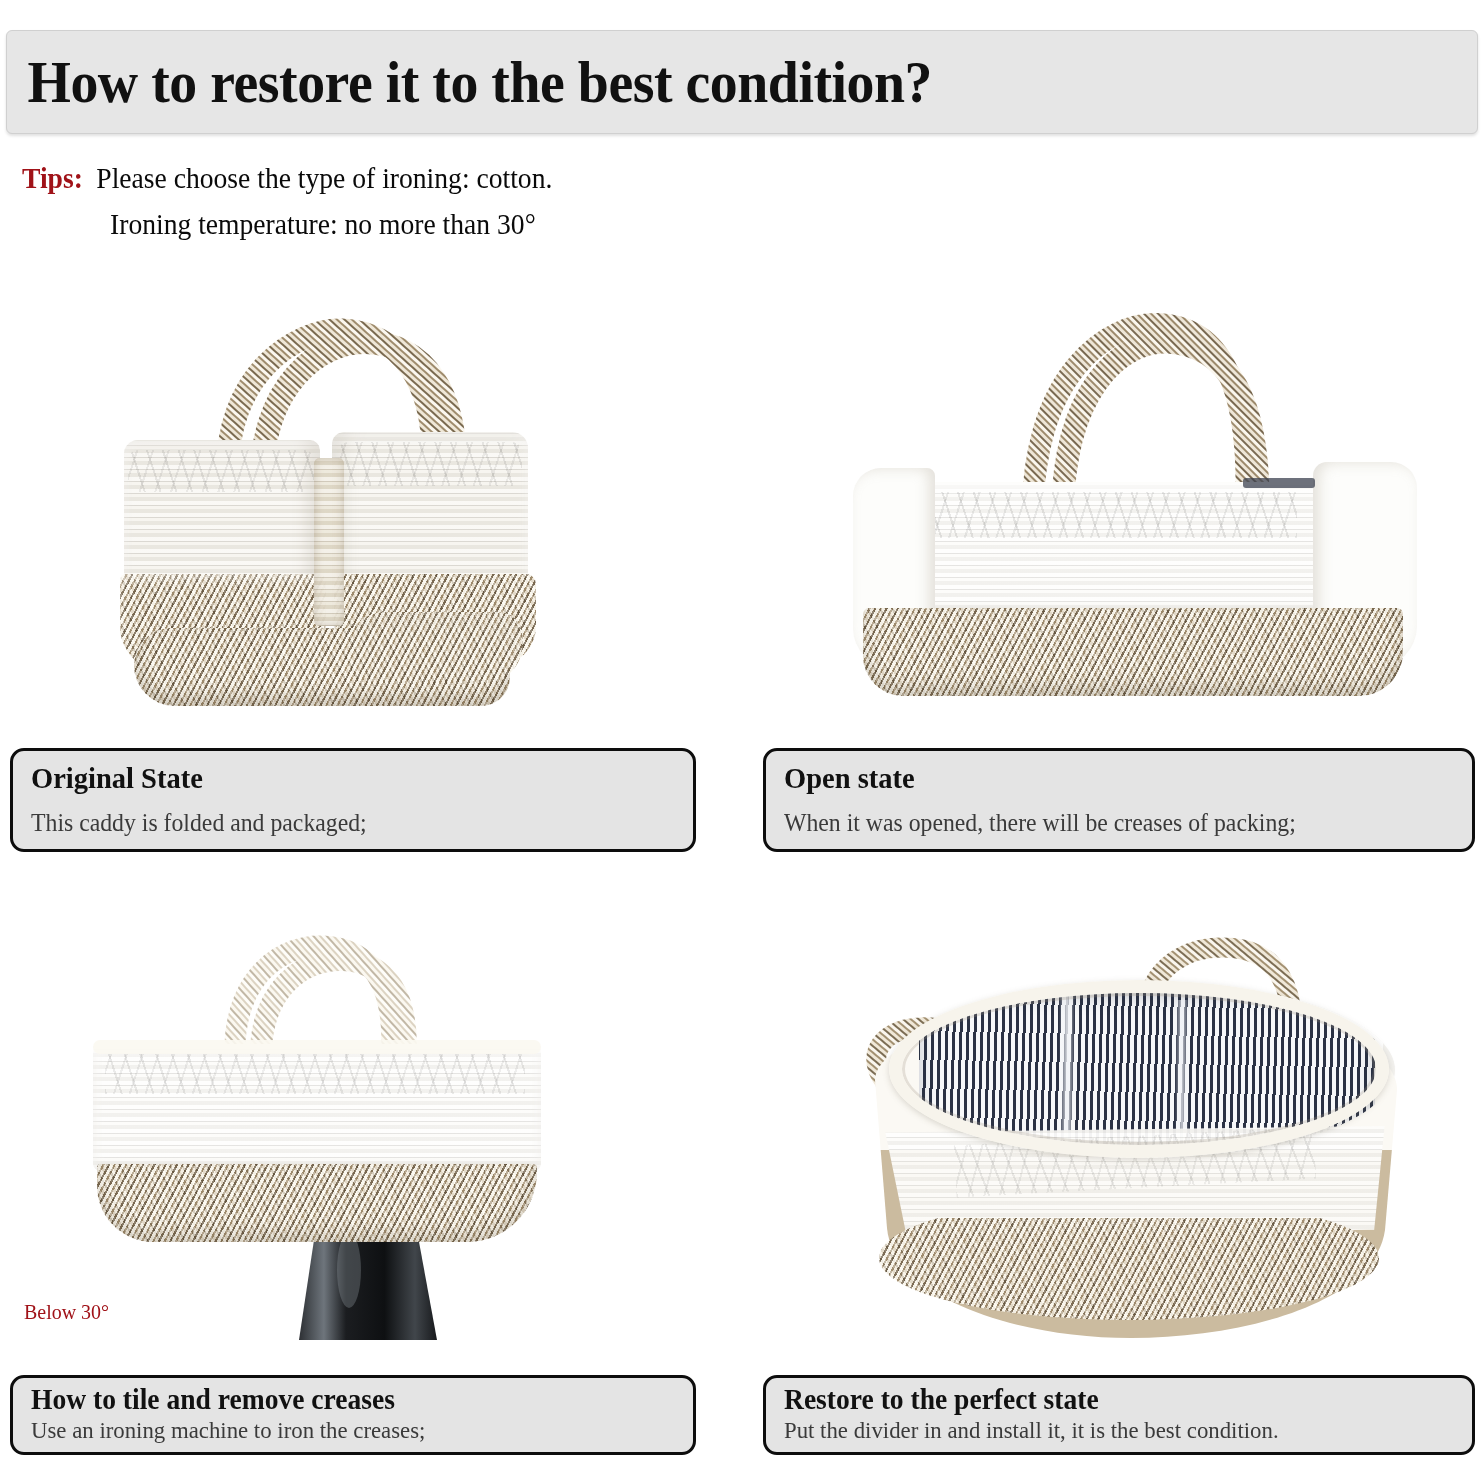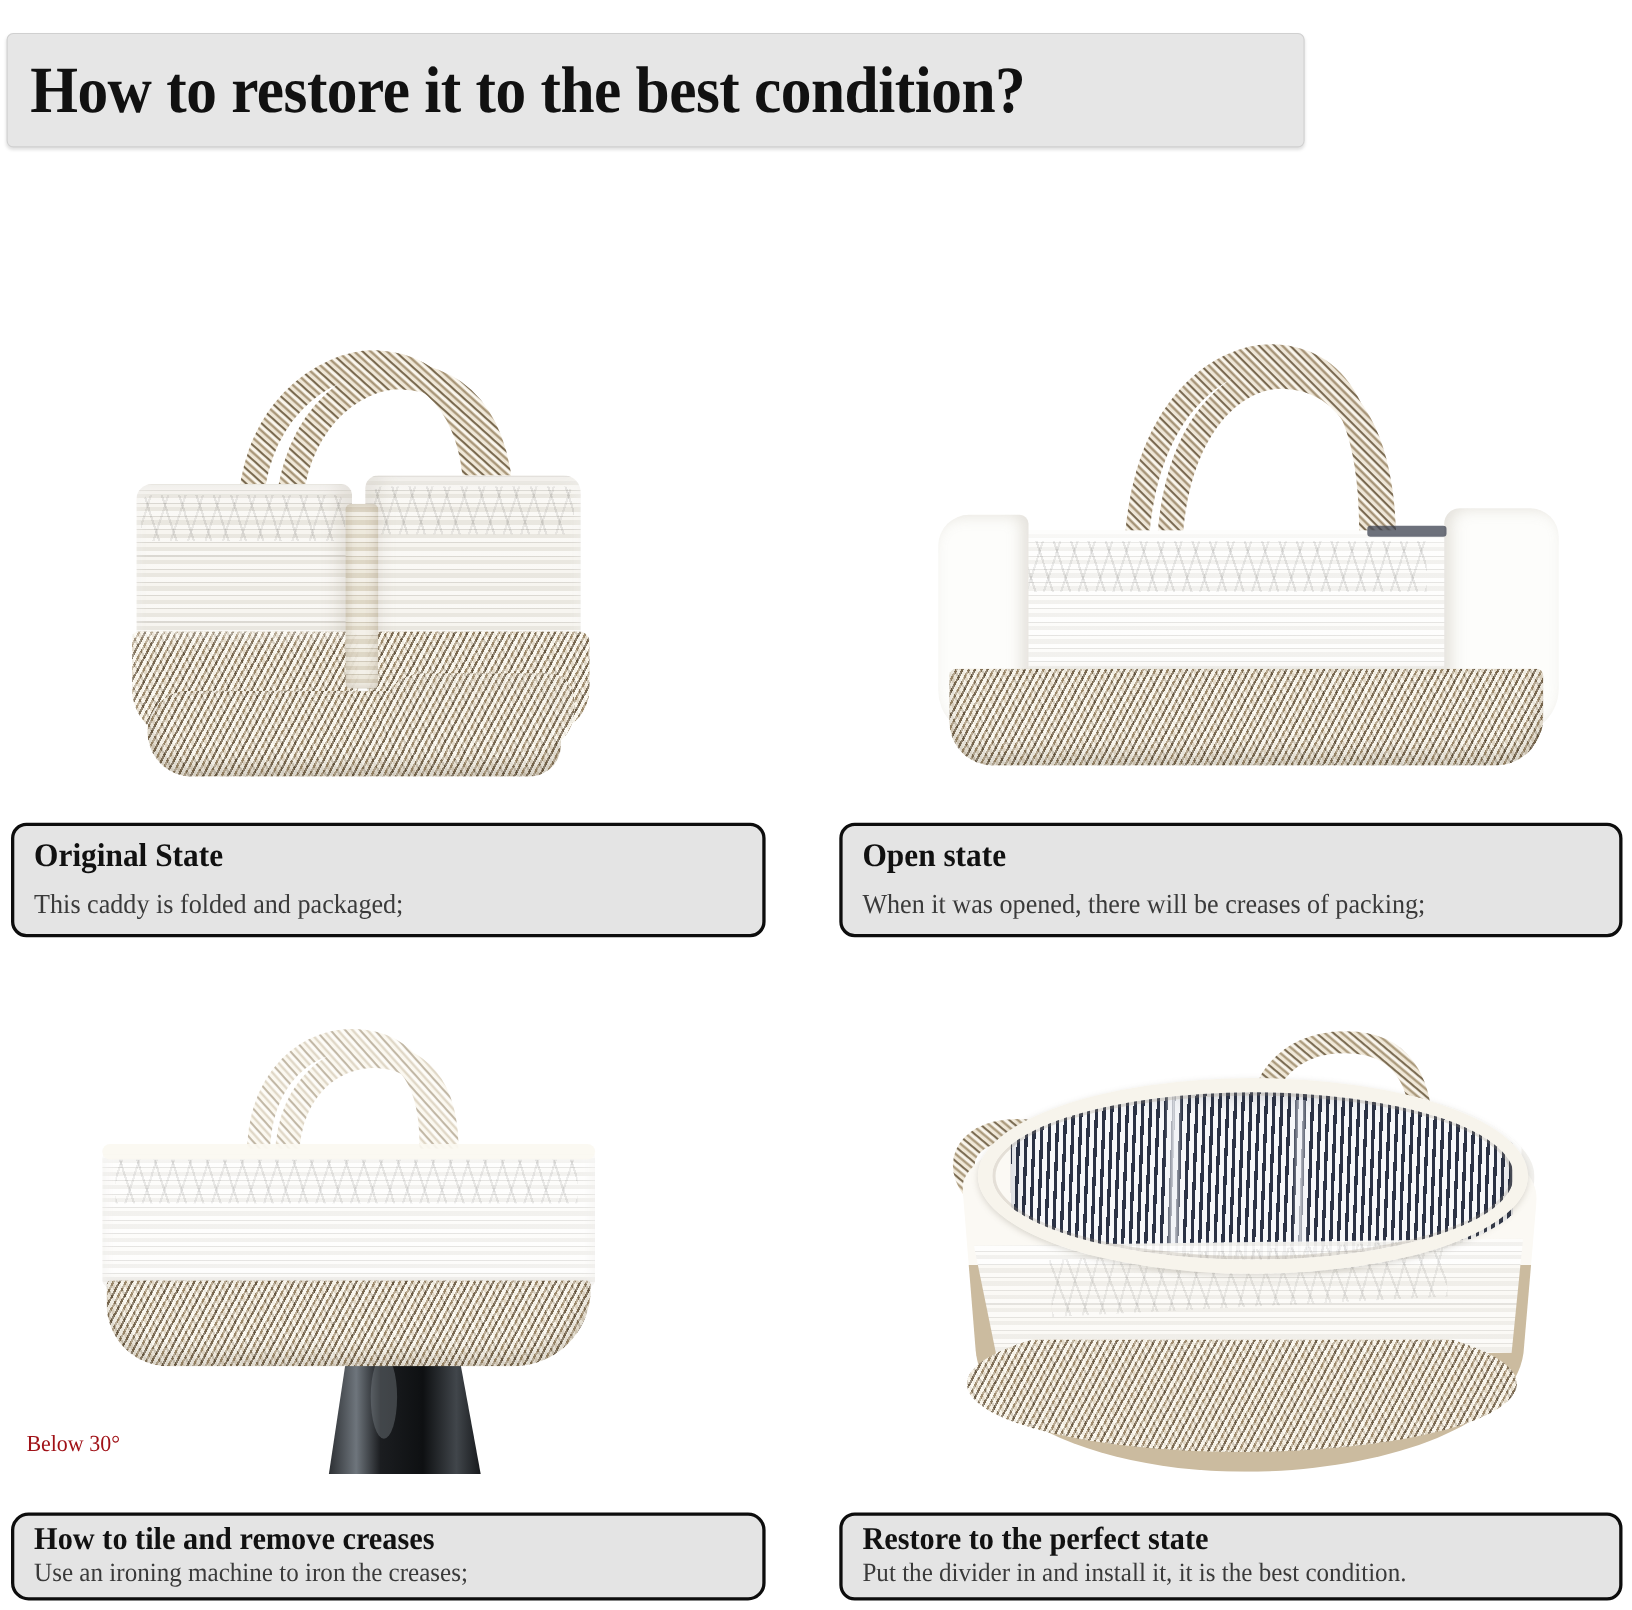--- a/index.html
+++ b/index.html
@@ -8,21 +8,21 @@
     width: 1484px; height: 1464px;
     background: #ffffff;
     font-family: "Liberation Serif", "DejaVu Serif", serif;
     overflow: hidden;
   }
   .page { position: relative; width: 1484px; height: 1464px; background:#fff; }
 
   
   .header-box {
     position: absolute; left: 6px; top: 30px;
-    width: 1180px; height: 104px;
+    width: 1472px; height: 104px;
     background: #e6e6e6;
     border: 1px solid #d0d0d0;
     border-radius: 6px;
     box-shadow: 0 2px 3px rgba(0,0,0,0.12);
     display: flex; align-items: center;
   }
   .header-title {
     font-family: "Liberation Serif", "DejaVu Serif", serif;
     font-weight: bold;
     font-size: 60px;
@@ -108,21 +108,21 @@
   .cap-box {
     position: absolute;
     background: #e4e4e4;
     border: 3px solid #0d0d0d;
     border-radius: 14px;
   }
   .cap-top { height: 104px; padding: 10px 0 0 18px; }
   .cap-bot { height: 80px;  padding: 5px 0 0 18px; }
   .cap-tl { left: 10px;  top: 748px;  width: 686px; }
   .cap-tr { left: 763px; top: 748px;  width: 712px; }
-  .cap-bl { left: 10px;  top: 1375px; width: 686px; border-radius: 16px; }
+  .cap-bl { left: 10px;  top: 1375px; width: 686px; }
   .cap-br { left: 763px; top: 1375px; width: 712px; }
   .cap-title {
     font-weight: bold; color: #111111; font-size: 30px;
     line-height: 1.12; white-space: nowrap;
     transform: scaleX(0.95); transform-origin: left center; display:block;
   }
   .cap-top .cap-sub { margin-top: 14px; }
   .cap-bot .cap-sub { margin-top: 2px; }
   .cap-sub {
     color: #3a3a3a; font-size: 25px; line-height: 1.15; white-space: nowrap;
@@ -140,20 +140,28 @@
 </style>
 </head>
 <body>
 
 <div class="page">
 
   <div class="header-box">
     <div class="header-title">How to restore it to the best condition?</div>
   </div>
 
+  <div class="tips-wrap">
+    <div class="tips-line">
+      <span class="tips-label">Tips:</span><span class="tips-text" style="padding-left:9px;">Please choose the type of ironing: cotton.</span>
+    </div>
+    <div class="tips-line tips-line2">
+      <span class="tips-text">Ironing temperature: no more than 30°</span>
+    </div>
+  </div>
 
   <div class="photo ph-tl">
 
     <svg width="450" height="440" viewBox="0 0 450 440" style="position:absolute;left:0;top:0;">
       <defs>
         <pattern id="ropeTanA" width="10" height="10" patternTransform="rotate(42)" patternUnits="userSpaceOnUse">
           <rect width="10" height="10" fill="#c9b89b"></rect>
           <rect width="10" height="2" y="0" fill="#4a3a22" opacity="0.62"></rect>
           <rect width="10" height="3" y="2" fill="#fffdf7" opacity="0.92"></rect>
           <rect width="10" height="2" y="5" fill="#6d5736" opacity="0.45"></rect>

